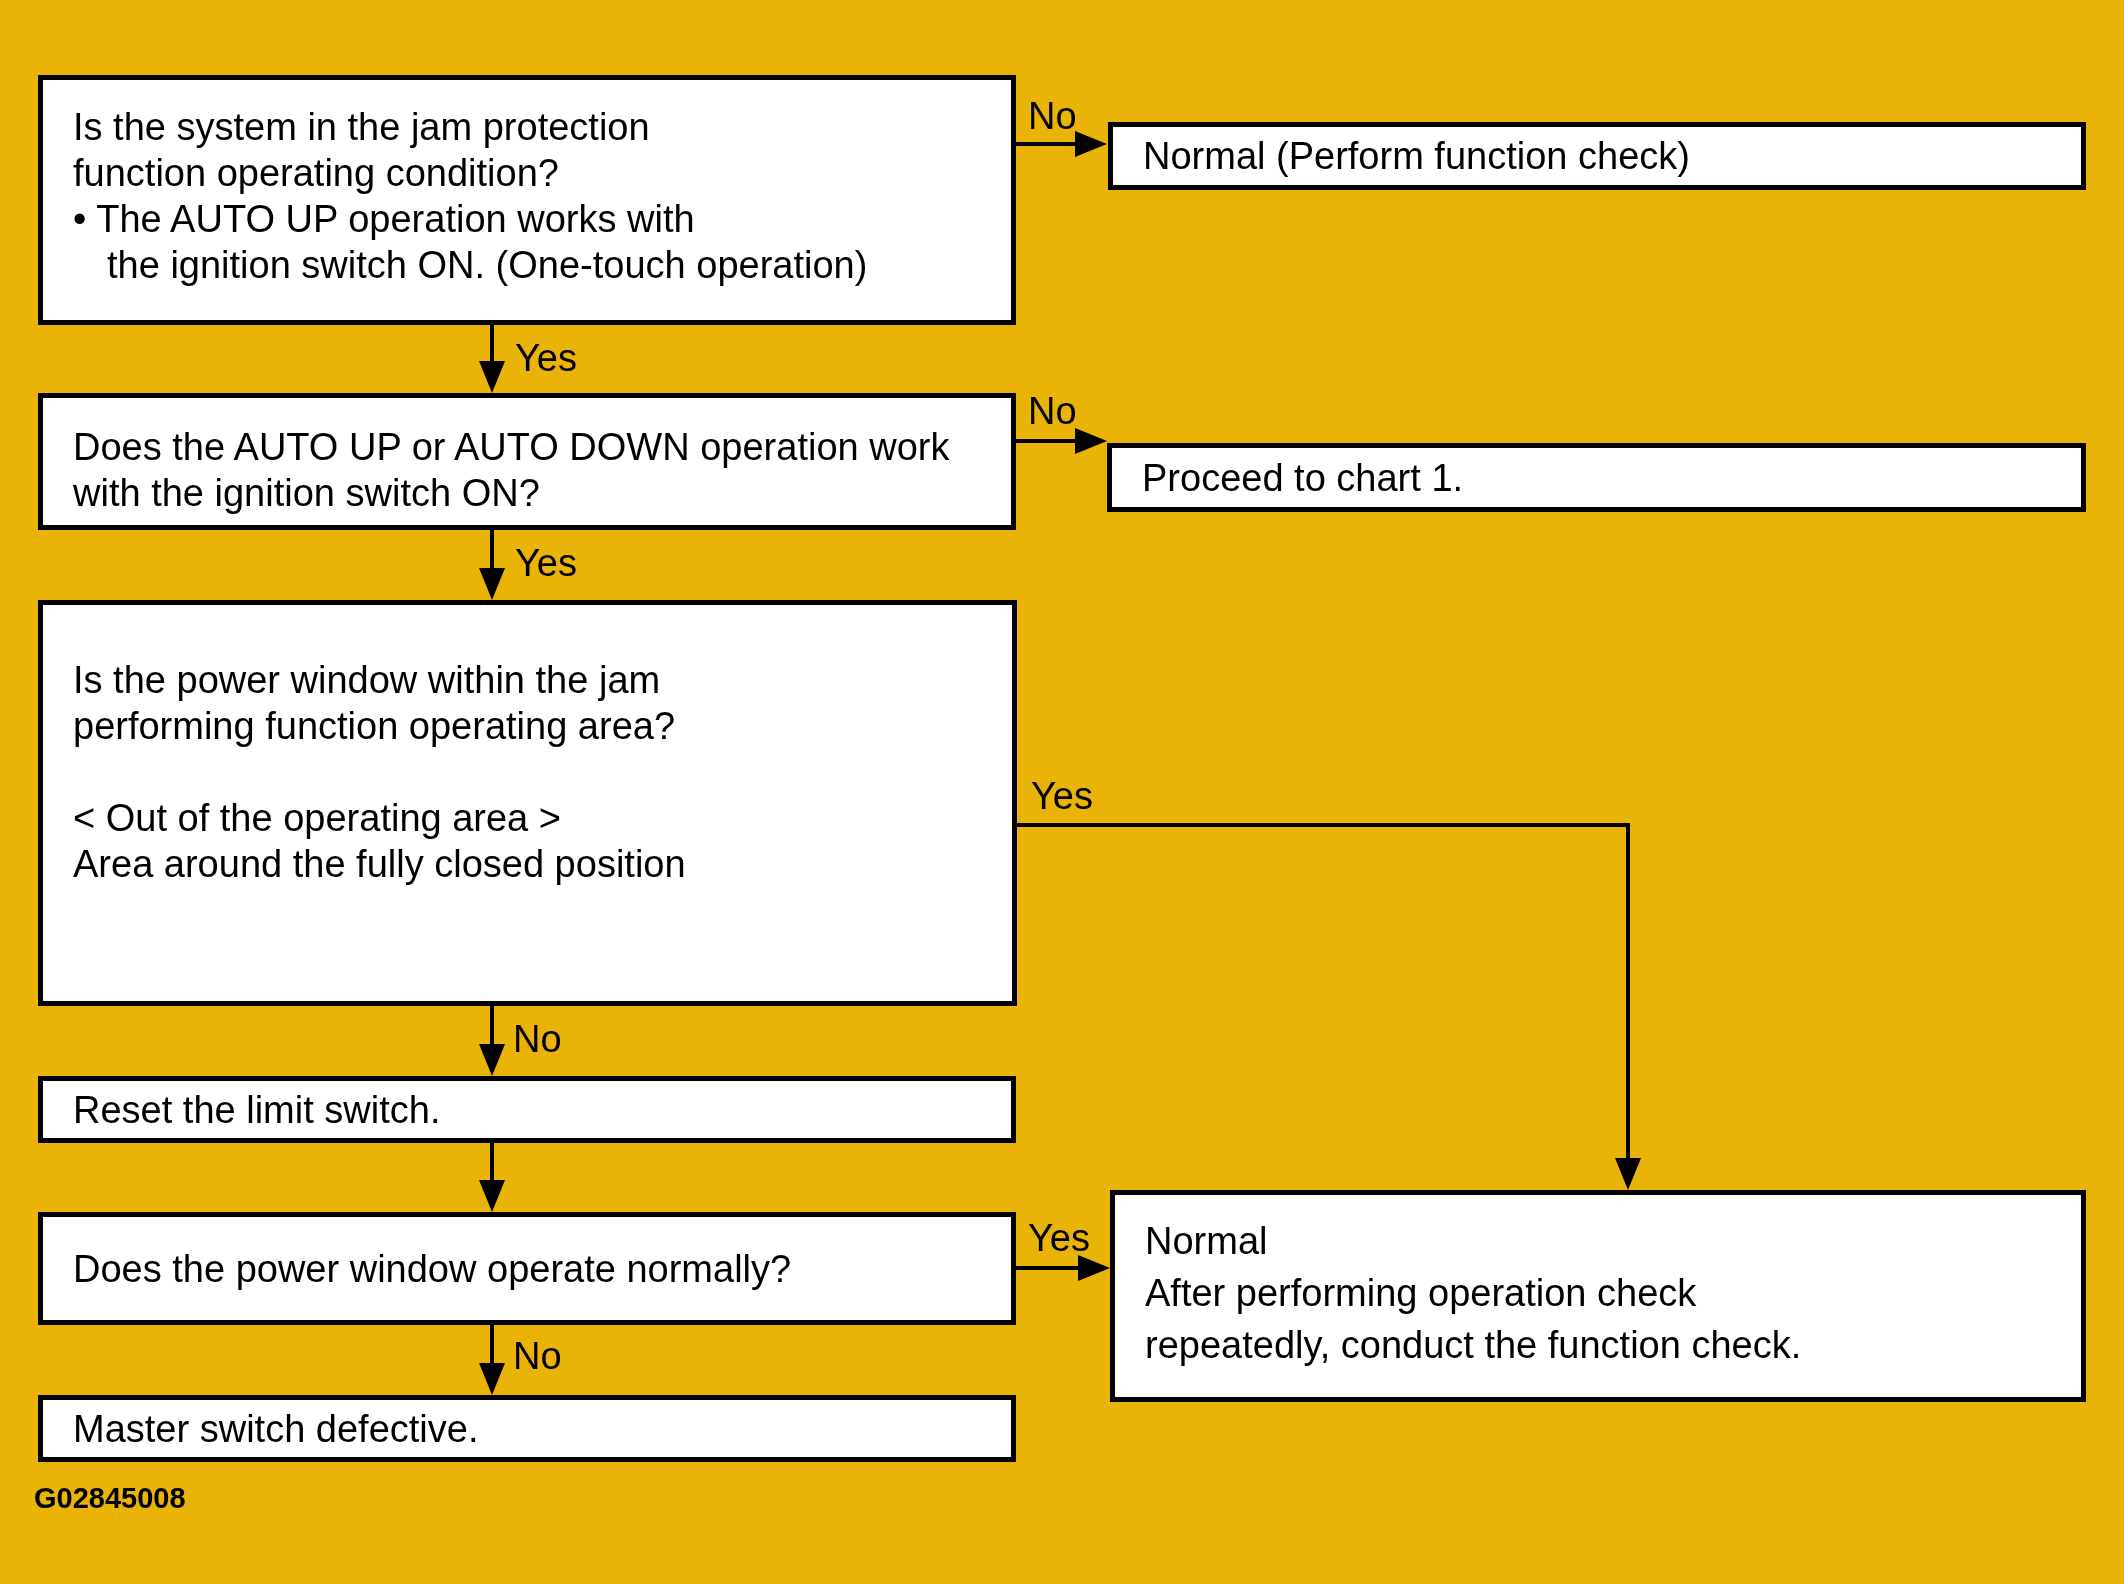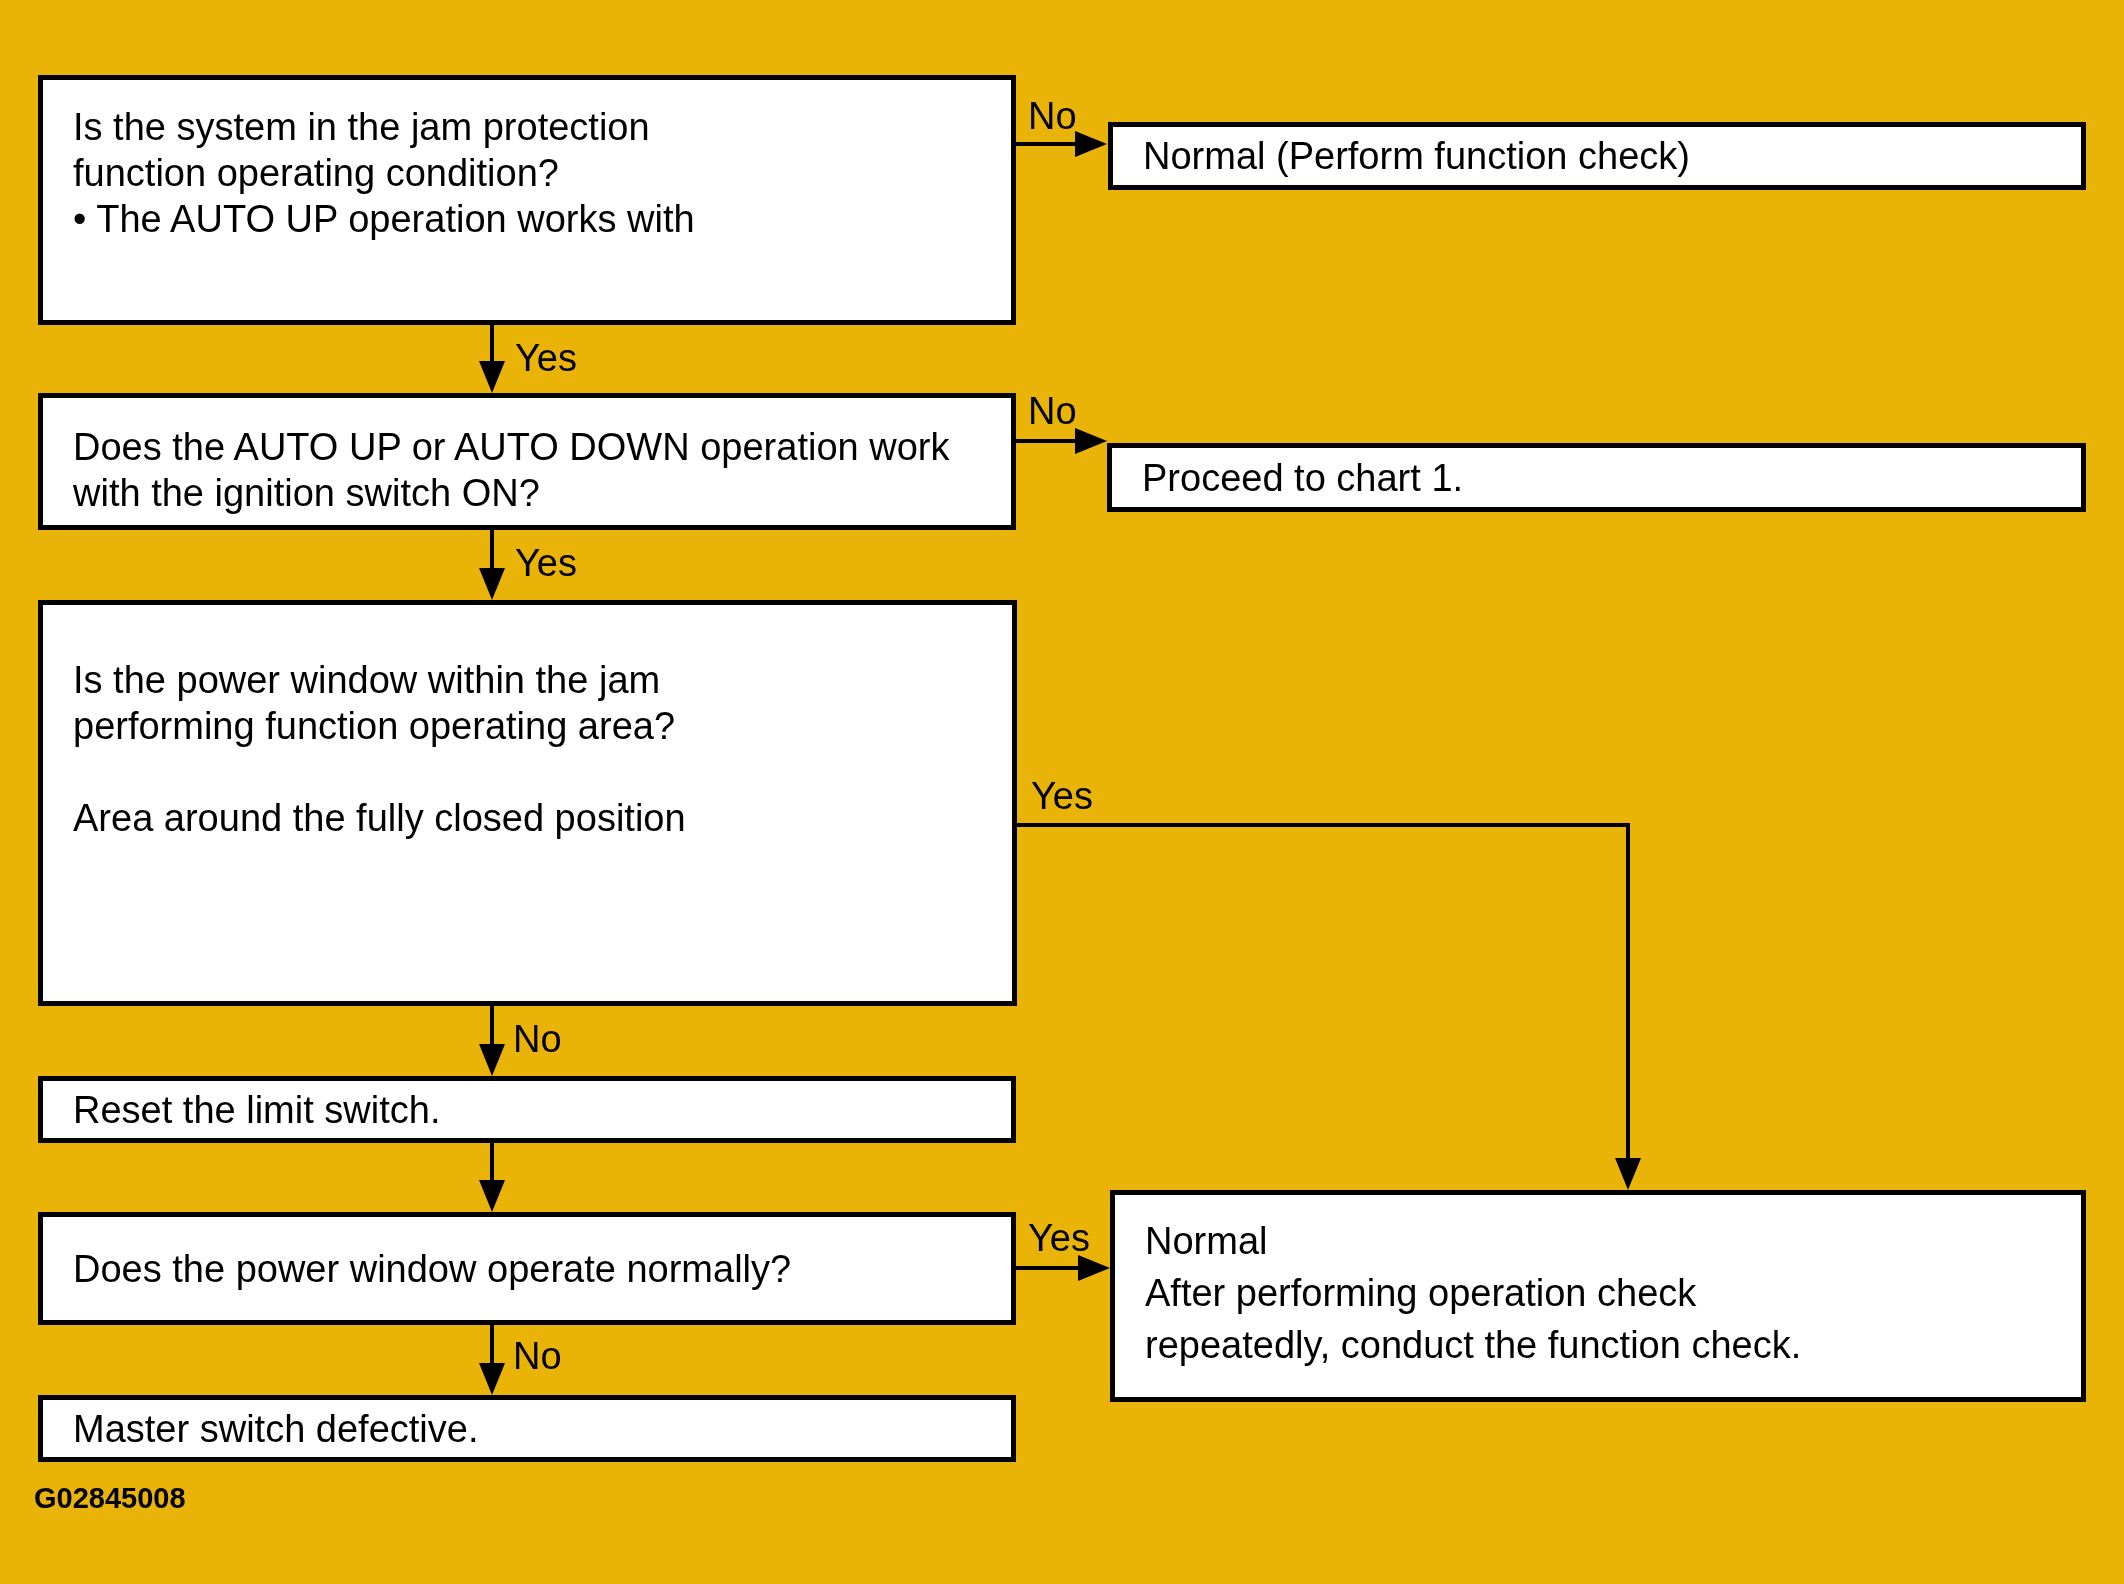--- a/index.html
+++ b/index.html
@@ -59,20 +59,21 @@
 </style>
 </head>
 <body>
 
 <div id="canvas">
 
   <div class="box pad-q1" style="left:38px; top:75px; width:978px; height:250px;">
     <div class="tl">Is the system in the jam protection</div>
     <div class="tl">function operating condition?</div>
     <div class="tl">• The AUTO UP operation works with</div>
+    <div class="tl indent">the ignition switch ON. (One-touch operation)</div>
   </div>
 
   <div class="hline" style="left:1016px; top:142px; width:64px;"></div>
   <div class="arr-right" style="left:1075px; top:131px;"></div>
   <div class="edge-label" style="left:1028px; top:96px;">No</div>
 
   <div class="box center-v" style="left:1108px; top:122px; width:978px; height:68px;">
     <div class="tl">Normal (Perform function check)</div>
   </div>
 
@@ -94,20 +95,21 @@
   </div>
 
   <div class="vline" style="left:490px; top:530px; height:42px;"></div>
   <div class="arr-down" style="left:479px; top:568px;"></div>
   <div class="edge-label" style="left:515px; top:543px;">Yes</div>
 
   <div class="box pad-q3" style="left:38px; top:600px; width:979px; height:406px;">
     <div class="tl">Is the power window within the jam</div>
     <div class="tl">performing function operating area?</div>
     <div class="tl"></div>
+    <div class="tl">&lt; Out of the operating area &gt;</div>
     <div class="tl">Area around the fully closed position</div>
   </div>
 
   <div class="hline" style="left:1017px; top:823px; width:613px;"></div>
   <div class="vline" style="left:1626px; top:823px; height:337px;"></div>
   <div class="arr-down" style="left:1615px; top:1158px;"></div>
   <div class="edge-label" style="left:1031px; top:776px;">Yes</div>
 
   <div class="vline" style="left:490px; top:1006px; height:40px;"></div>
   <div class="arr-down" style="left:479px; top:1044px;"></div>

